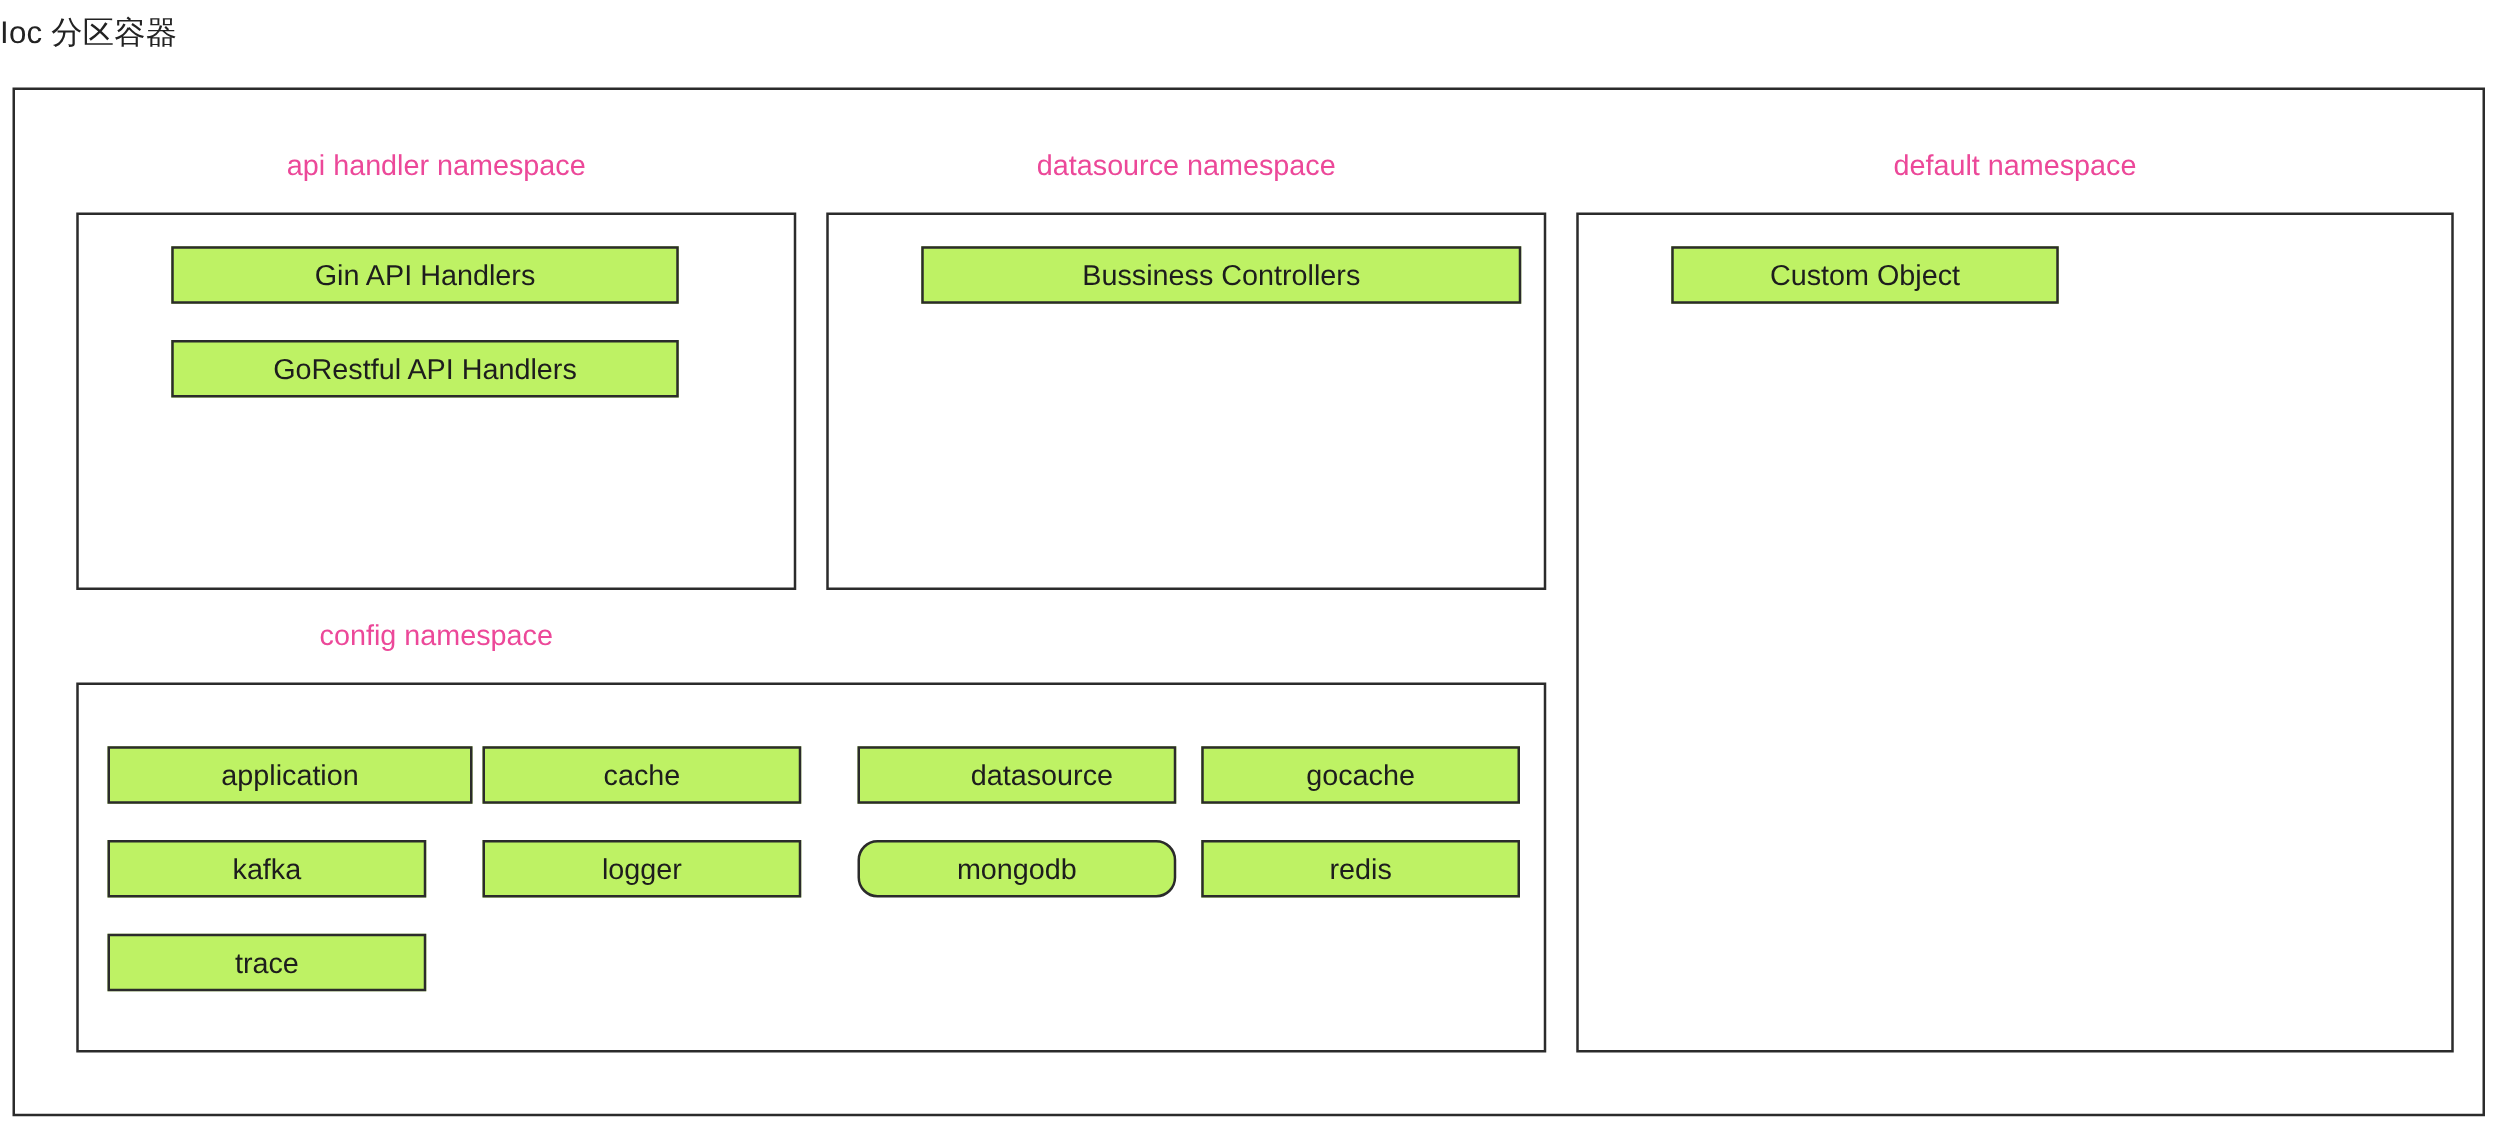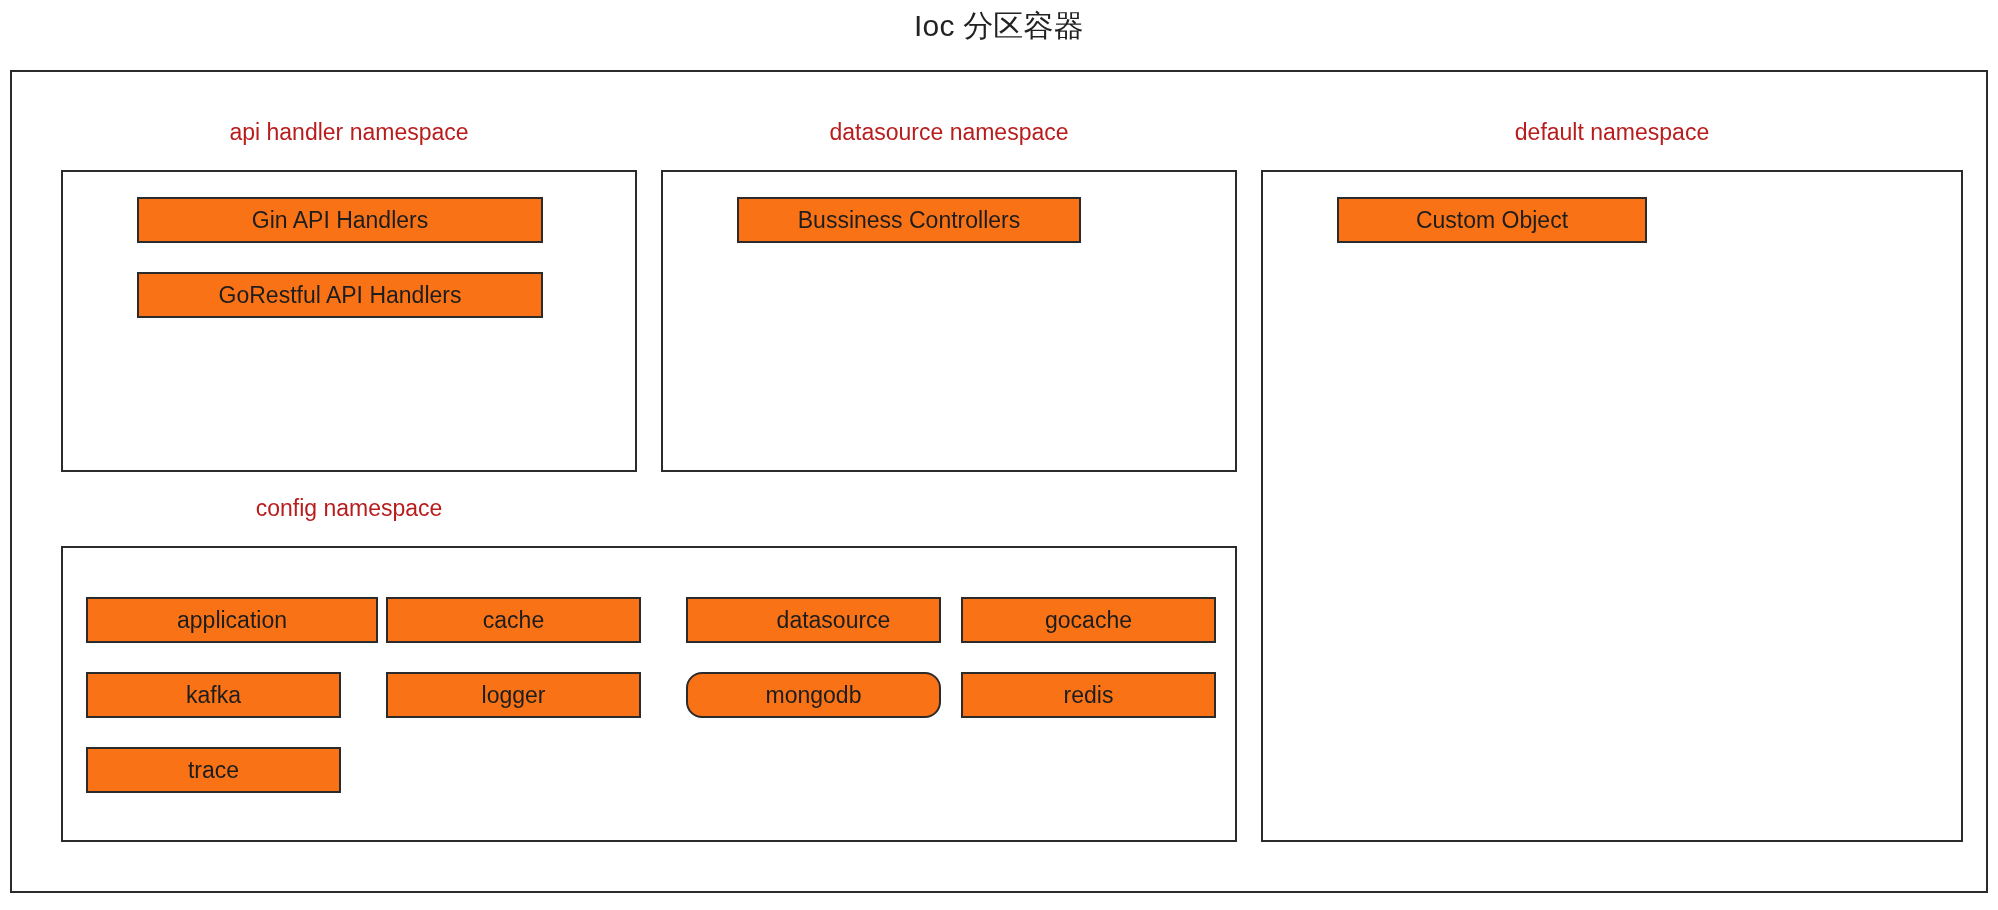--- a/index.html
+++ b/index.html
@@ -16,22 +16,22 @@
     overflow: hidden;
     position: relative;
   }
 
   
   .diagram-title {
     position: absolute;
     left: 0;
     top: 9px;
     width: 1998px;
-    text-align: center;
-    font-size: 30px;
+    text-align: left;
+    font-size: 25px;
     line-height: 34px;
     color: #222222;
     letter-spacing: 0.2px;
     white-space: nowrap;
   }
 
   
   .box {
     position: absolute;
     box-sizing: border-box;
@@ -44,21 +44,21 @@
     top: 70px;
     width: 1978px;
     height: 823px;
   }
 
   .ns-label {
     position: absolute;
     text-align: center;
     font-size: 23px;
     line-height: 30px;
-    color: #b91c1c;
+    color: #ec4899;
     white-space: nowrap;
     overflow: hidden;
   }
 
   
   .ns-api {
     left: 61px;
     top: 170px;
     width: 576px;
     height: 302px;
@@ -85,38 +85,38 @@
   
   .lbl-api       { left: 61px;   top: 117px; width: 576px; }
   .lbl-controller{ left: 661px;  top: 117px; width: 576px; }
   .lbl-default   { left: 1261px; top: 117px; width: 702px; }
   .lbl-config    { left: 61px;   top: 493px; width: 576px; }
 
   
   .item {
     position: absolute;
     box-sizing: border-box;
-    background: #f97316;
+    background: #bef264;
     border: 2px solid #2b2b2b;
     display: flex;
     align-items: center;
     justify-content: center;
     font-size: 23px;
     line-height: 26px;
     color: #1d1d1d;
     white-space: nowrap;
     height: 46px;
   }
 
   
   .item-gin        { left: 137px; top: 197px; width: 406px; }
   .item-gorestful  { left: 137px; top: 272px; width: 406px; }
 
   
-  .item-controllers { left: 737px; top: 197px; width: 344px; }
+  .item-controllers { left: 737px; top: 197px; width: 480px; }
 
   
   .item-custom-object { left: 1337px; top: 197px; width: 310px; }
 
   
   .item-application { left: 86px;  top: 597px; width: 292px; }
   .item-cache       { left: 386px; top: 597px; width: 255px; }
   .item-datasource  { left: 686px; top: 597px; width: 255px; padding-left: 40px; }
   .item-gocache     { left: 961px; top: 597px; width: 255px; }
 

